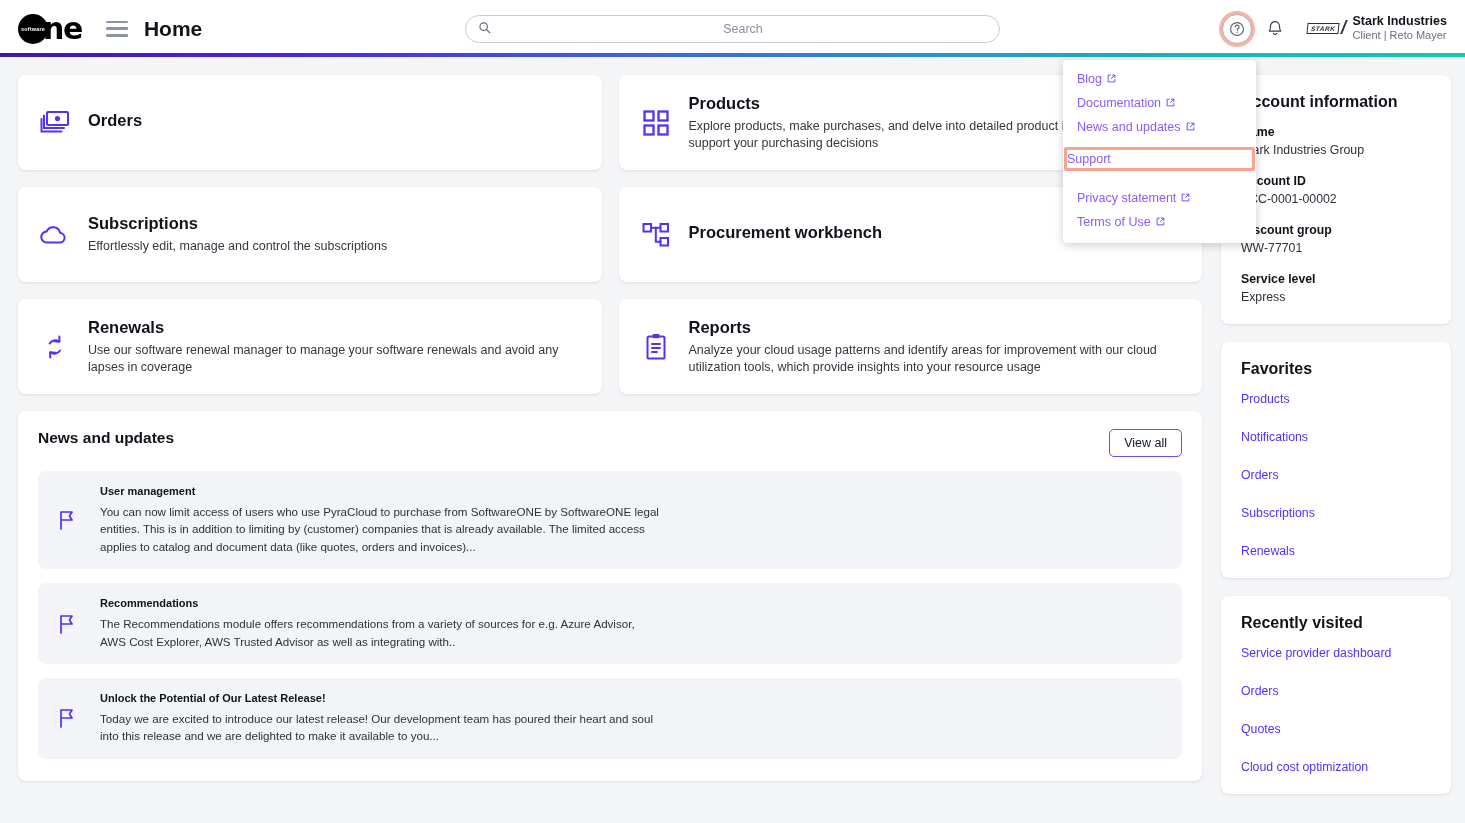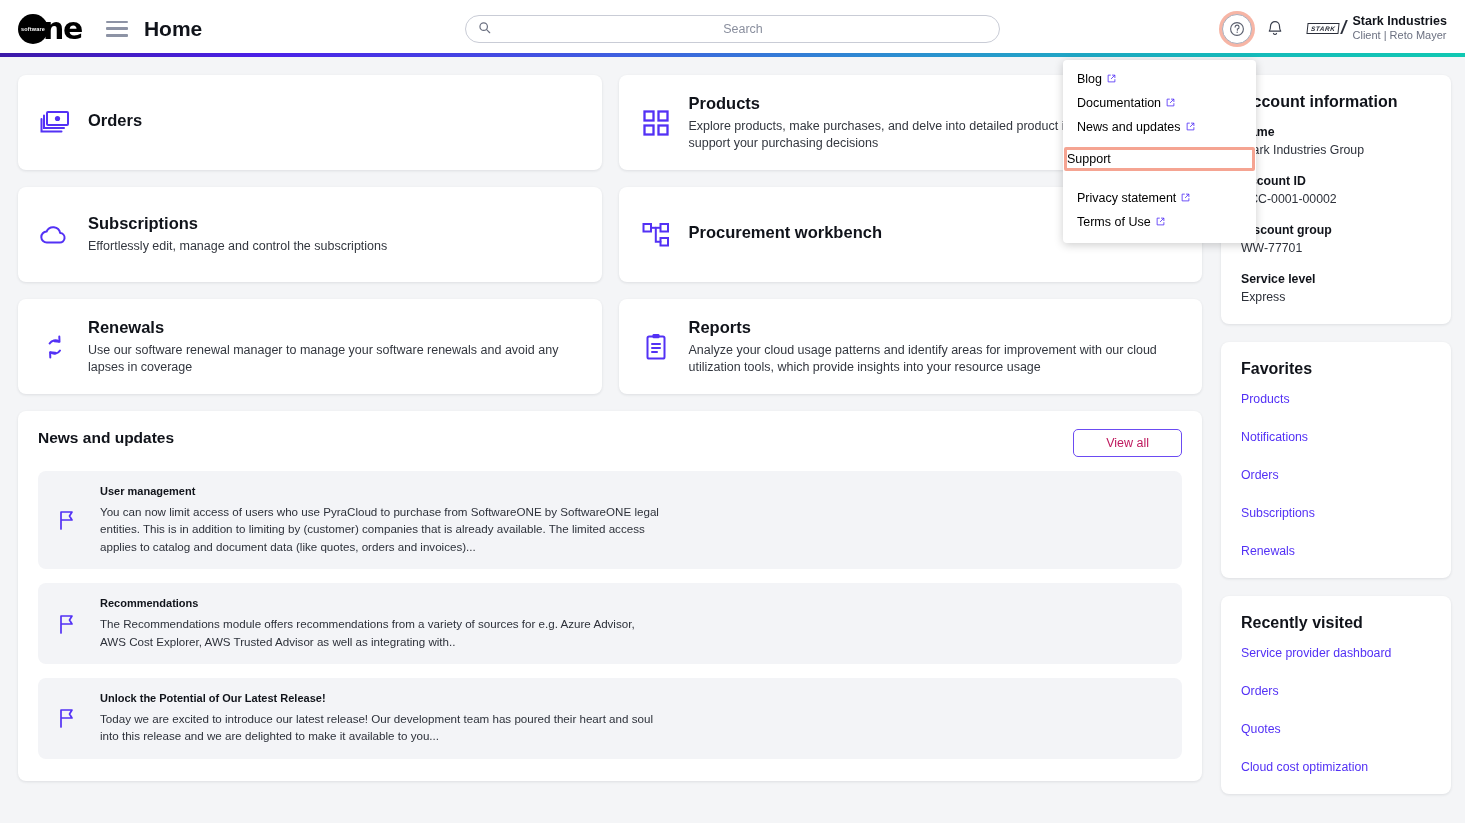--- a/index.html
+++ b/index.html
@@ -148,21 +148,21 @@
     background: #fff;
     border-radius: 4px;
     box-shadow: 0 2px 10px rgba(0,0,0,0.20);
     padding: 7px 0 9px 0;
     z-index: 50;
   }
   .help-item {
     display: flex; align-items: center; gap: 5px;
     padding: 5px 14px;
     font-size: 12.5px;
-    color: #000000;
+    color: #8b5cf6;
     cursor: pointer;
     white-space: nowrap;
   }
   .help-item.highlighted {
     border: 3px solid #f5a492;
     border-radius: 2px;
     margin: 8px 1px;
     padding: 2px 0;
   }
   .help-sep { height: 7px; }
@@ -221,24 +221,24 @@
     box-shadow: 0 1px 3px rgba(20,25,40,0.10);
     padding: 18px 20px 22px 20px;
   }
   .news-head {
     display: flex; align-items: flex-start; justify-content: space-between;
     margin-bottom: 14px;
   }
   .news-head h2 { font-size: 15.5px; font-weight: 700; color: #10131a; }
   .view-all {
     border: 1px solid #6b4bf2;
-    color: #be185d;
+    color: #0f172a;
     background: #fff;
     font-size: 12.5px;
-    padding: 6px 32px;
+    padding: 6px 14px;
     border-radius: 5px;
     cursor: pointer;
     font-family: "Liberation Sans", sans-serif;
   }
   .news-item {
     background: #f3f4f7;
     border-radius: 8px;
     display: flex;
     align-items: center;
     padding: 14px 18px;

